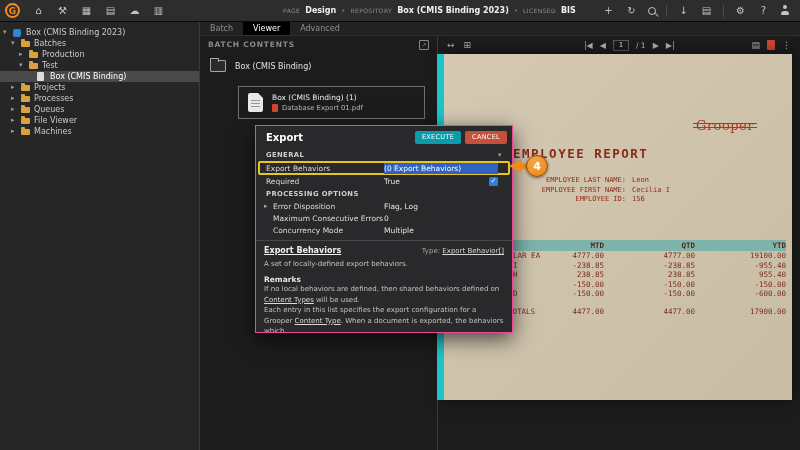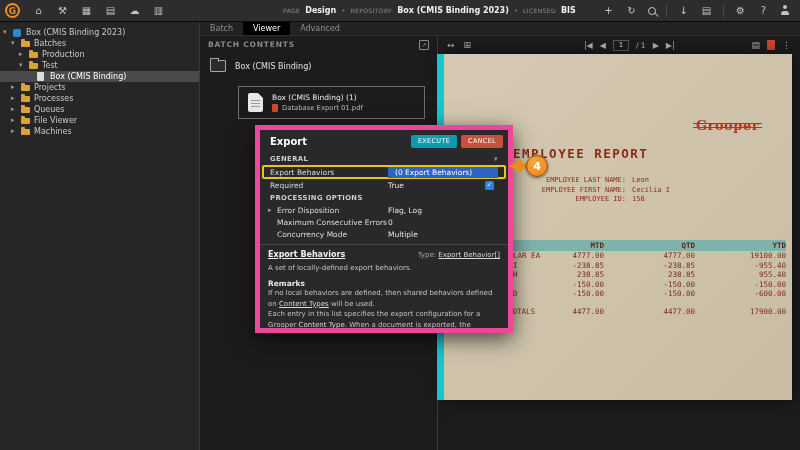--- a/index.html
+++ b/index.html
@@ -77,21 +77,21 @@
              display:flex; align-items:center; justify-content:center; padding:0 2px; }
   .pagetotal { font-size:7.5px; color:#bbb; }
   .vt-right { display:flex; align-items:center; gap:7px; padding-right:9px; }
   .pdf-md { width:8px; height:10px; background:#cf4631; border-radius:1px; }
 
   
   .page-strip { position:absolute; left:437px; top:54px; width:7px; height:346px; background:#1ec3cc; z-index:11; }
   .docpage { position:absolute; left:444px; top:54px; width:348px; height:346px;
              background:linear-gradient(135deg, #d5c9b3, #c8bca4); box-shadow:0 0 14px rgba(0,0,0,.55);
              z-index:10; font-family:"DejaVu Sans Mono", monospace; color:#8a2b18; }
-  .doc-logo { position:absolute; left:252px; top:64px; font-family:"DejaVu Serif", serif; font-weight:700;
+  .doc-logo { position:absolute; left:252px; top:64px; font-family:"DejaVu Serif", serif; font-weight:400;
               font-size:13px; color:#b5351f; letter-spacing:.5px; }
   .doc-logo::before { content:""; position:absolute; left:-3px; right:-3px; top:5px; height:1px; background:#b5351f; }
   .doc-logo::after { content:""; position:absolute; left:-3px; right:-3px; top:9px; height:1px; background:#b5351f; }
   .doc-title { position:absolute; left:69px; top:92px; font-size:12.5px; font-weight:700; letter-spacing:1.5px; color:#8a2b18; }
   .doc-fields { position:absolute; left:40px; top:122px; width:270px; font-size:7px; line-height:9.5px; }
   .doc-field { display:flex; }
   .dfl { width:142px; text-align:right; flex:none; }
   .dfv { margin-left:6px; }
   .doc-earnings { position:absolute; left:0; top:168px; width:100%; text-align:center; font-size:9.5px;
                   font-weight:700; letter-spacing:2px; color:#a03016; }
@@ -100,35 +100,35 @@
   .dt-head { background:#7cb4ab; height:11px; font-weight:700; color:#5f2415; }
   .dt-row { height:9.5px; }
   .c0 { padding-left:45px; white-space:nowrap; }
   .dt-head .c0 { padding-left:20px; }
   .c1, .c2, .c3 { text-align:right; }
   .dt-row.totals { margin-top:8px; }
   .dt-row.totals .c0 { padding-left:58px; }
 
   
   .dialog { position:absolute; left:255px; top:125px; width:258px; height:208px; background:#29292c;
-            border:5px solid #ec4899; box-shadow:0 6px 20px rgba(0,0,0,.65); z-index:40; overflow:hidden;
+            border:1px solid #ec4899; box-shadow:0 6px 20px rgba(0,0,0,.65); z-index:40; overflow:hidden;
             font-size:7.5px; color:#ddd; }
   .dlg-header { height:22px; display:flex; align-items:center; padding:0 5px 0 10px; }
   .dlg-title { font-size:10px; font-weight:700; color:#fff; flex:1; }
   .btn { height:13px; padding:0 7px; border:none; border-radius:2px; font-size:6.5px; font-weight:400;
          color:#fff; margin-left:4px; font-family:inherit; letter-spacing:.3px; }
   .btn.execute { background:#0b9cab; }
   .btn.cancel { background:#c7503c; }
   .dlg-row { display:flex; align-items:center; height:12px; padding:0 10px; }
   .dlg-row.section { font-weight:700; color:#cfcfcf; font-size:6.8px; letter-spacing:.4px; height:13px; }
   .chev { margin-left:auto; color:#9a9a9a; font-size:7px; }
   .prop-label { width:118px; flex:none; color:#dcdcdc; white-space:nowrap; }
   .prop-value { color:#e4e4e4; white-space:nowrap; }
   .dlg-row.highlighted { height:14px; border:2px solid #e9c51f; border-radius:2px; margin:0 2px; padding:0 6px; }
-  .selected-blue { background:#2e63c5; color:#fff; padding:1px 7px; width:114px; }
+  .selected-blue { background:#2e63c5; color:#fff; padding:1px 0; width:114px; }
   .checkbox { margin-left:auto; margin-right:4px; width:9px; height:9px; background:#2d7fd8; border-radius:1.5px;
               display:flex; align-items:center; justify-content:center; color:#fff; font-size:7px; }
   .dlg-row.indent { padding-left:8px; }
   .expander { width:9px; flex:none; color:#9f9f9f; font-size:7px; }
   .indent .prop-label { width:111px; }
   .dlg-help { border-top:1px solid #47474a; margin-top:4px; padding:5px 8px; }
   .help-head { display:flex; align-items:baseline; }
   .help-title { font-size:8px; font-weight:700; text-decoration:underline; color:#f0f0f0; }
   .help-type { margin-left:auto; font-size:7px; color:#b5b5b5; }
   .link { text-decoration:underline; color:#d8d8d8; font-style:normal; }

